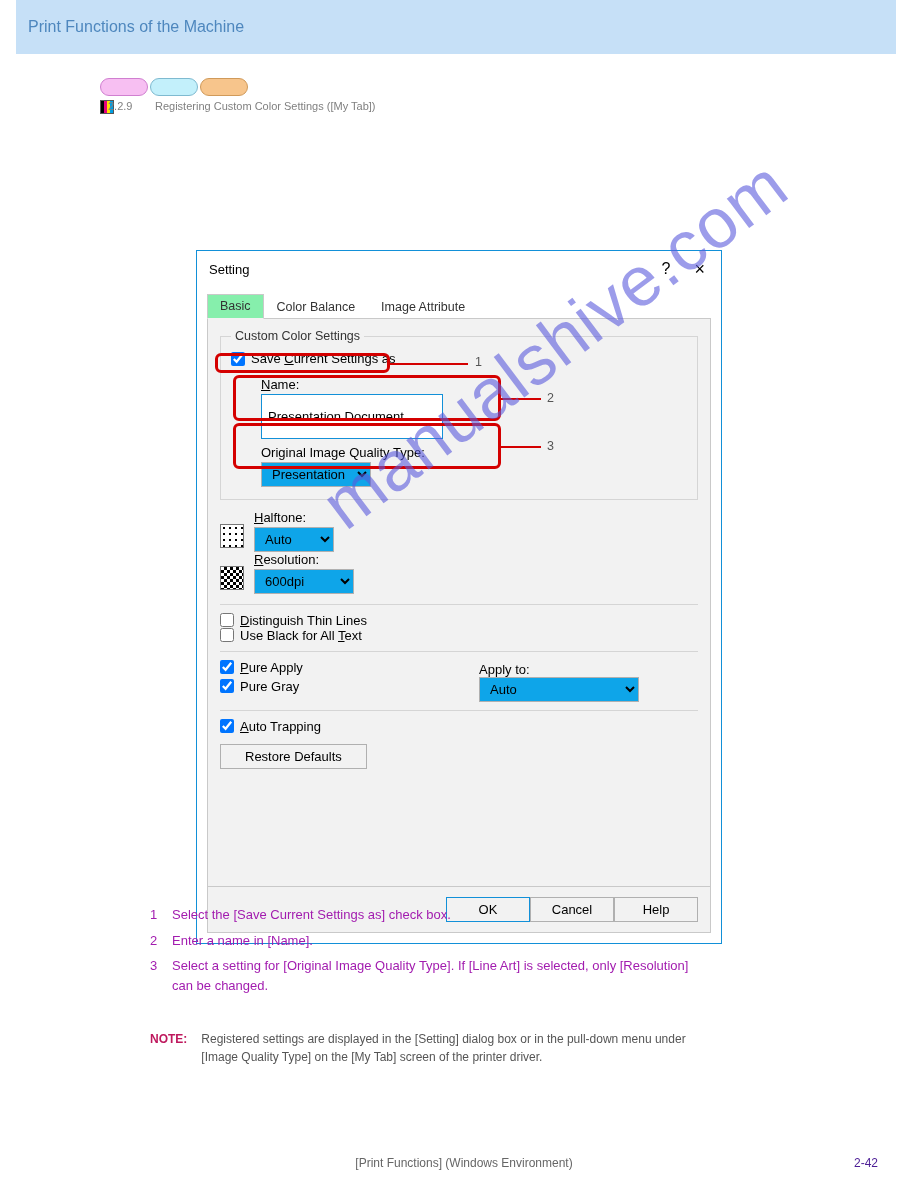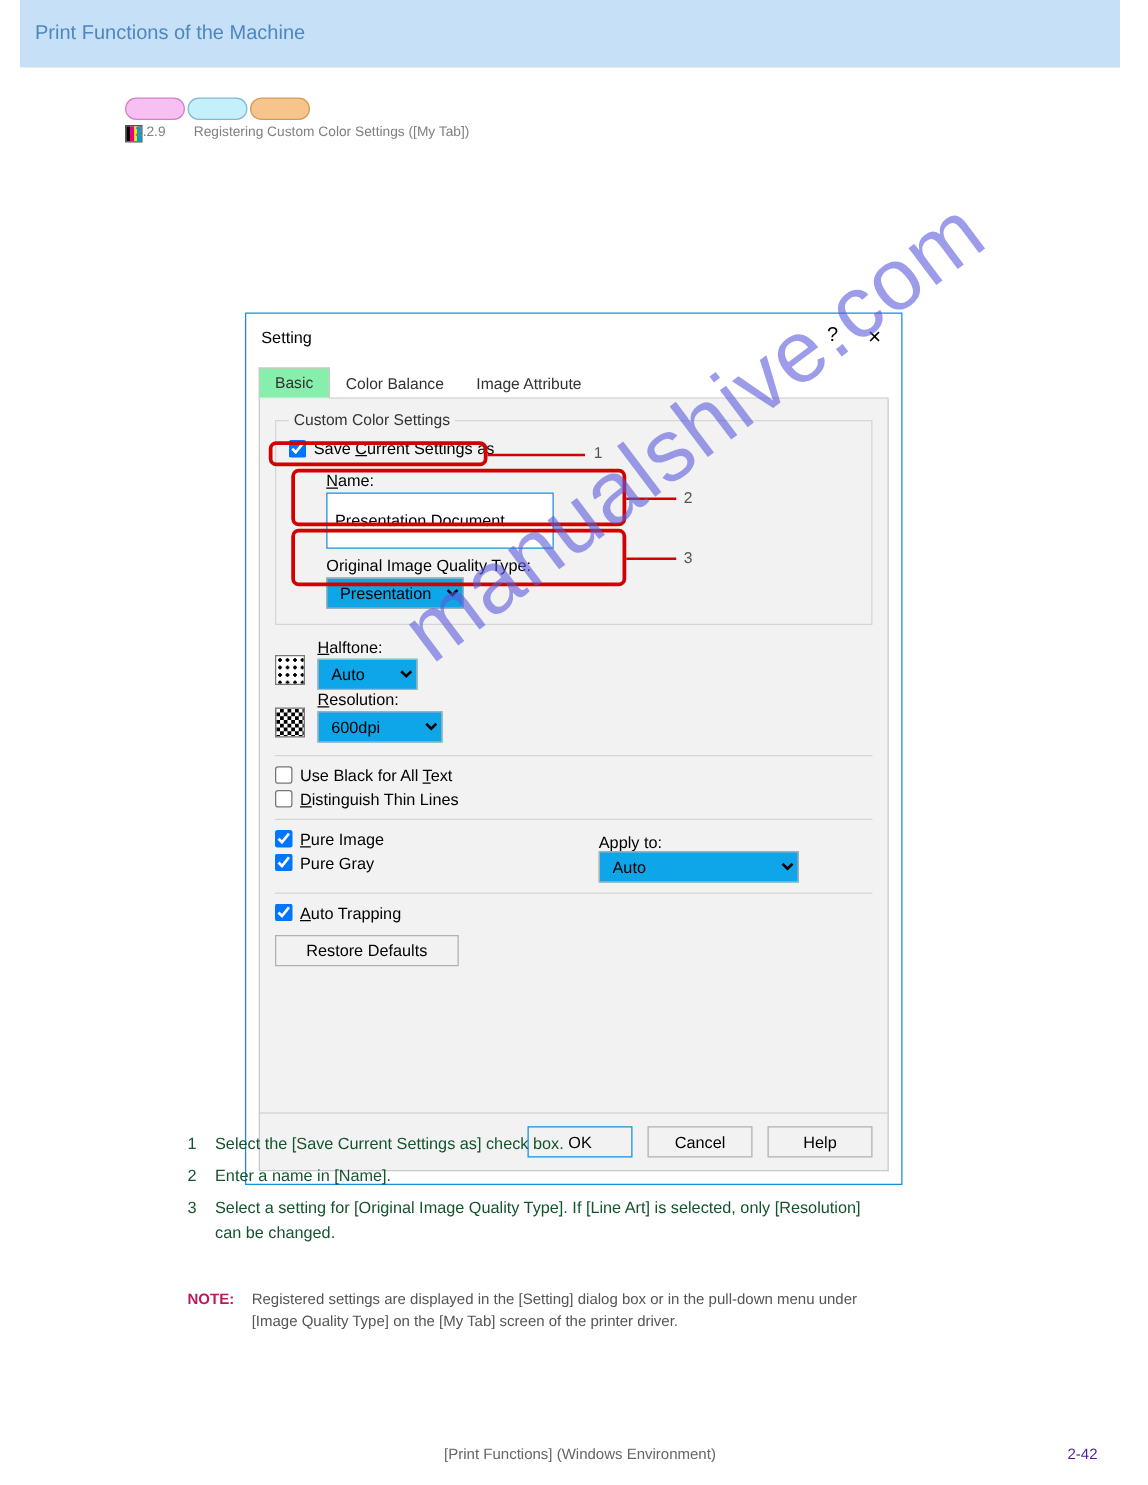--- a/index.html
+++ b/index.html
@@ -170,21 +170,21 @@
   .restore-btn {
     margin-top: 10px;
     border: 1px solid #b0b0b0;
     background: #f2f2f2;
     padding: 4px 24px;
     font-size: 13px;
   }
   .buttons-bar {
     display: flex;
     justify-content: flex-end;
-    gap: 12px;
+    gap: 0;
     padding: 10px 12px;
     background: #f2f2f2;
     border: 1px solid #c9c9c9;
     border-top: none;
   }
   .wsbtn {
     width: 84px;
     padding: 4px 0;
     font-size: 13px;
     border: 1px solid #b0b0b0;
@@ -228,21 +228,21 @@
     transform-origin: top left;
     pointer-events: none;
     white-space: nowrap;
     font-weight: 400;
     letter-spacing: 1px;
   }
   .desc-block {
     position: absolute;
     top: 905px; left: 150px; width: 560px;
     font-size: 13px;
-    color: #14532d;
+    color: #a21caf;
     line-height: 1.5;
   }
   .desc-li { padding-left: 22px; text-indent: -22px; margin-bottom: 6px; }
   .desc-li .dn { display: inline-block; width: 22px; text-indent: 0; }
   .note-block {
     position: absolute;
     top: 1030px; left: 150px; width: 560px;
     display: flex; gap: 14px;
     font-size: 12px;
     line-height: 1.5;
@@ -340,41 +340,41 @@
               </span>
               <select class="ws-select" style="width:100px">
                 <option>600dpi</option>
               </select>
             </div>
           </div>
         </div>
 
         <hr class="divider">
 
+        <label class="chk" style="display:flex">
+          <input type="checkbox" style="">
+          <span>
+            <span class="underline">D</span><span>istinguish Thin Lines</span>
+          </span>
+        </label>
         <label class="chk" style="display:flex;margin-bottom:4px">
           <input type="checkbox" style="">
           <span>
             <span>Use Black for All </span><span class="underline">T</span><span>ext</span>
           </span>
         </label>
-        <label class="chk" style="display:flex">
-          <input type="checkbox" style="">
-          <span>
-            <span class="underline">D</span><span>istinguish Thin Lines</span>
-          </span>
-        </label>
 
         <hr class="divider">
 
         <div class="box-row">
           <div class="box-col">
             <label class="chk" style="display:flex;margin-bottom:4px">
               <input type="checkbox" checked="" style="">
               <span>
-                <span class="underline">P</span><span>ure Image</span>
+                <span class="underline">P</span><span>ure Apply</span>
               </span>
             </label>
             <label class="chk" style="display:flex">
               <input type="checkbox" checked="" style="">
               <span>Pure Gray</span>
             </label>
           </div>
           <div class="box-col">
             <div class="apply-row">
               <span>Apply to:</span><br>

